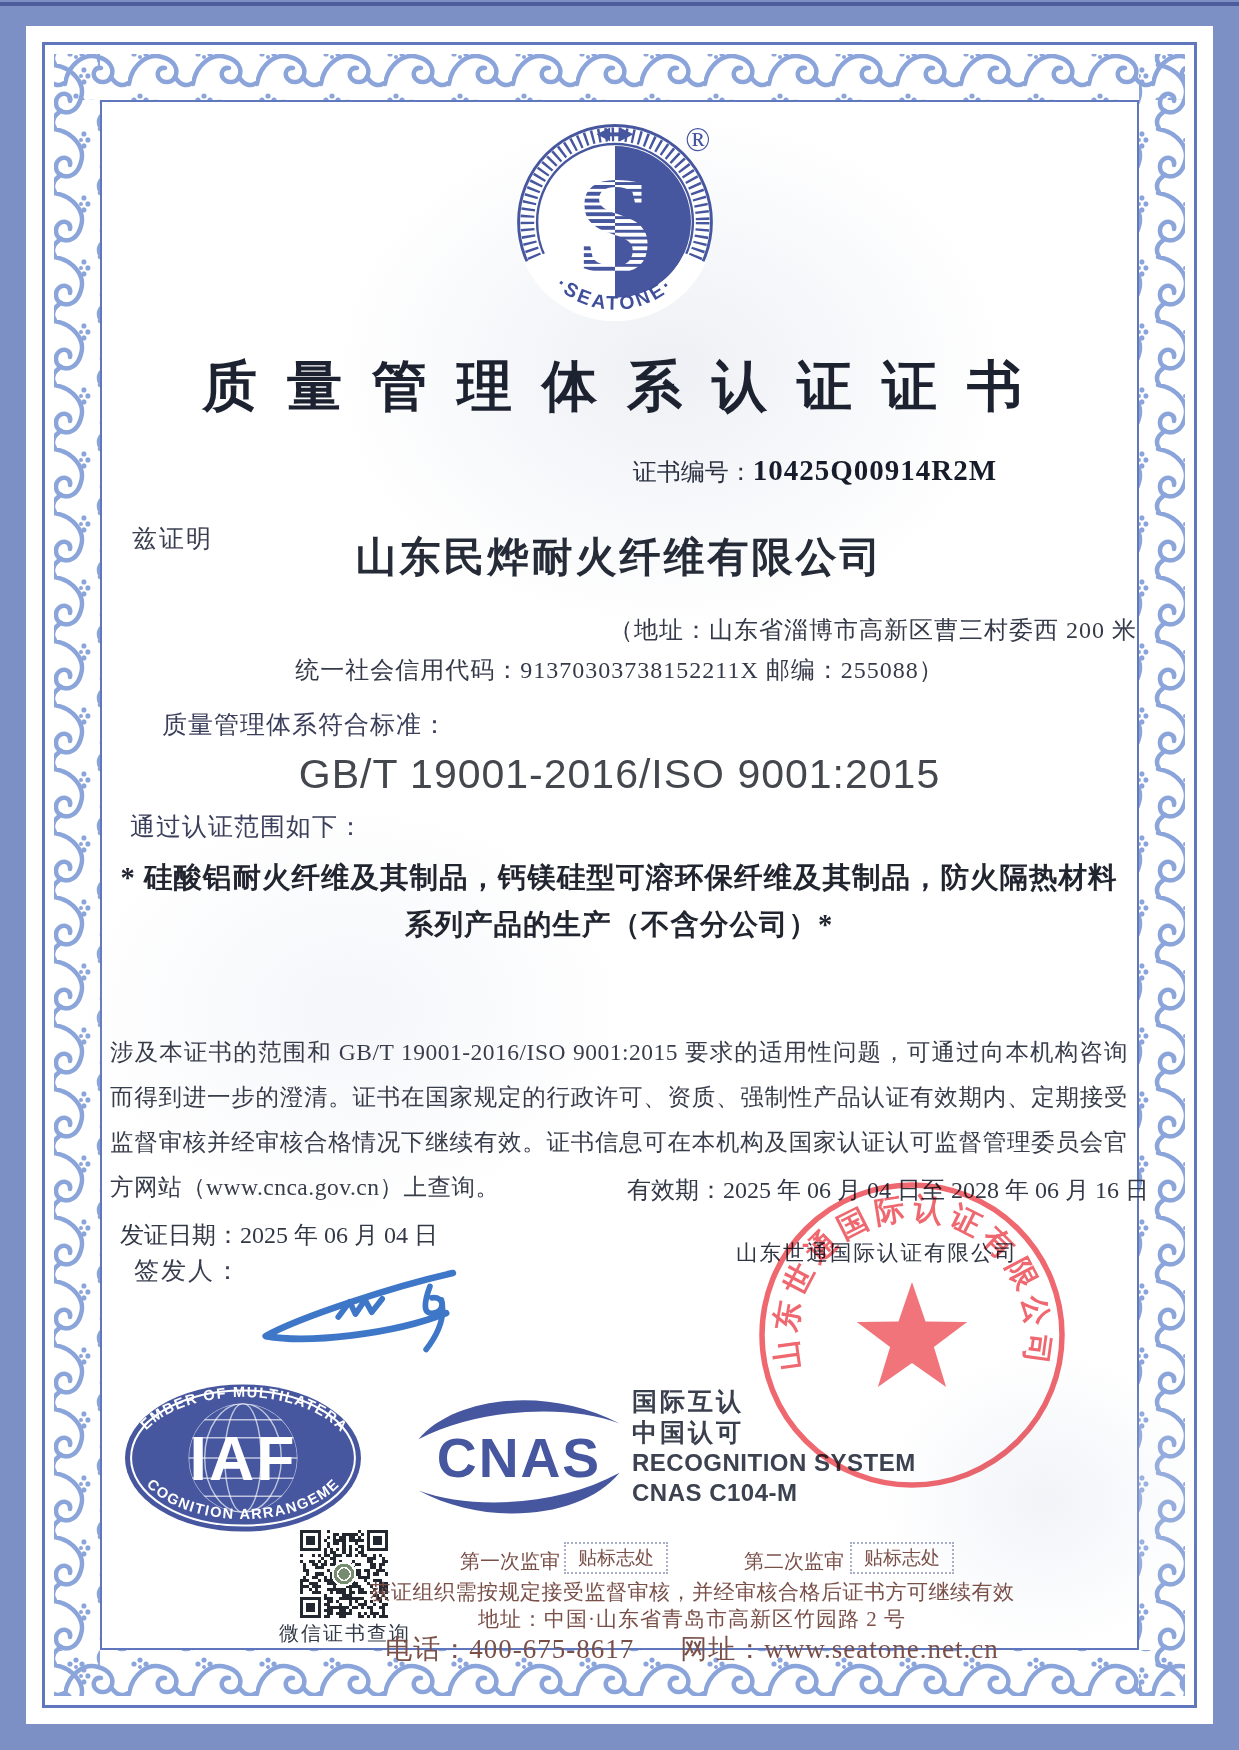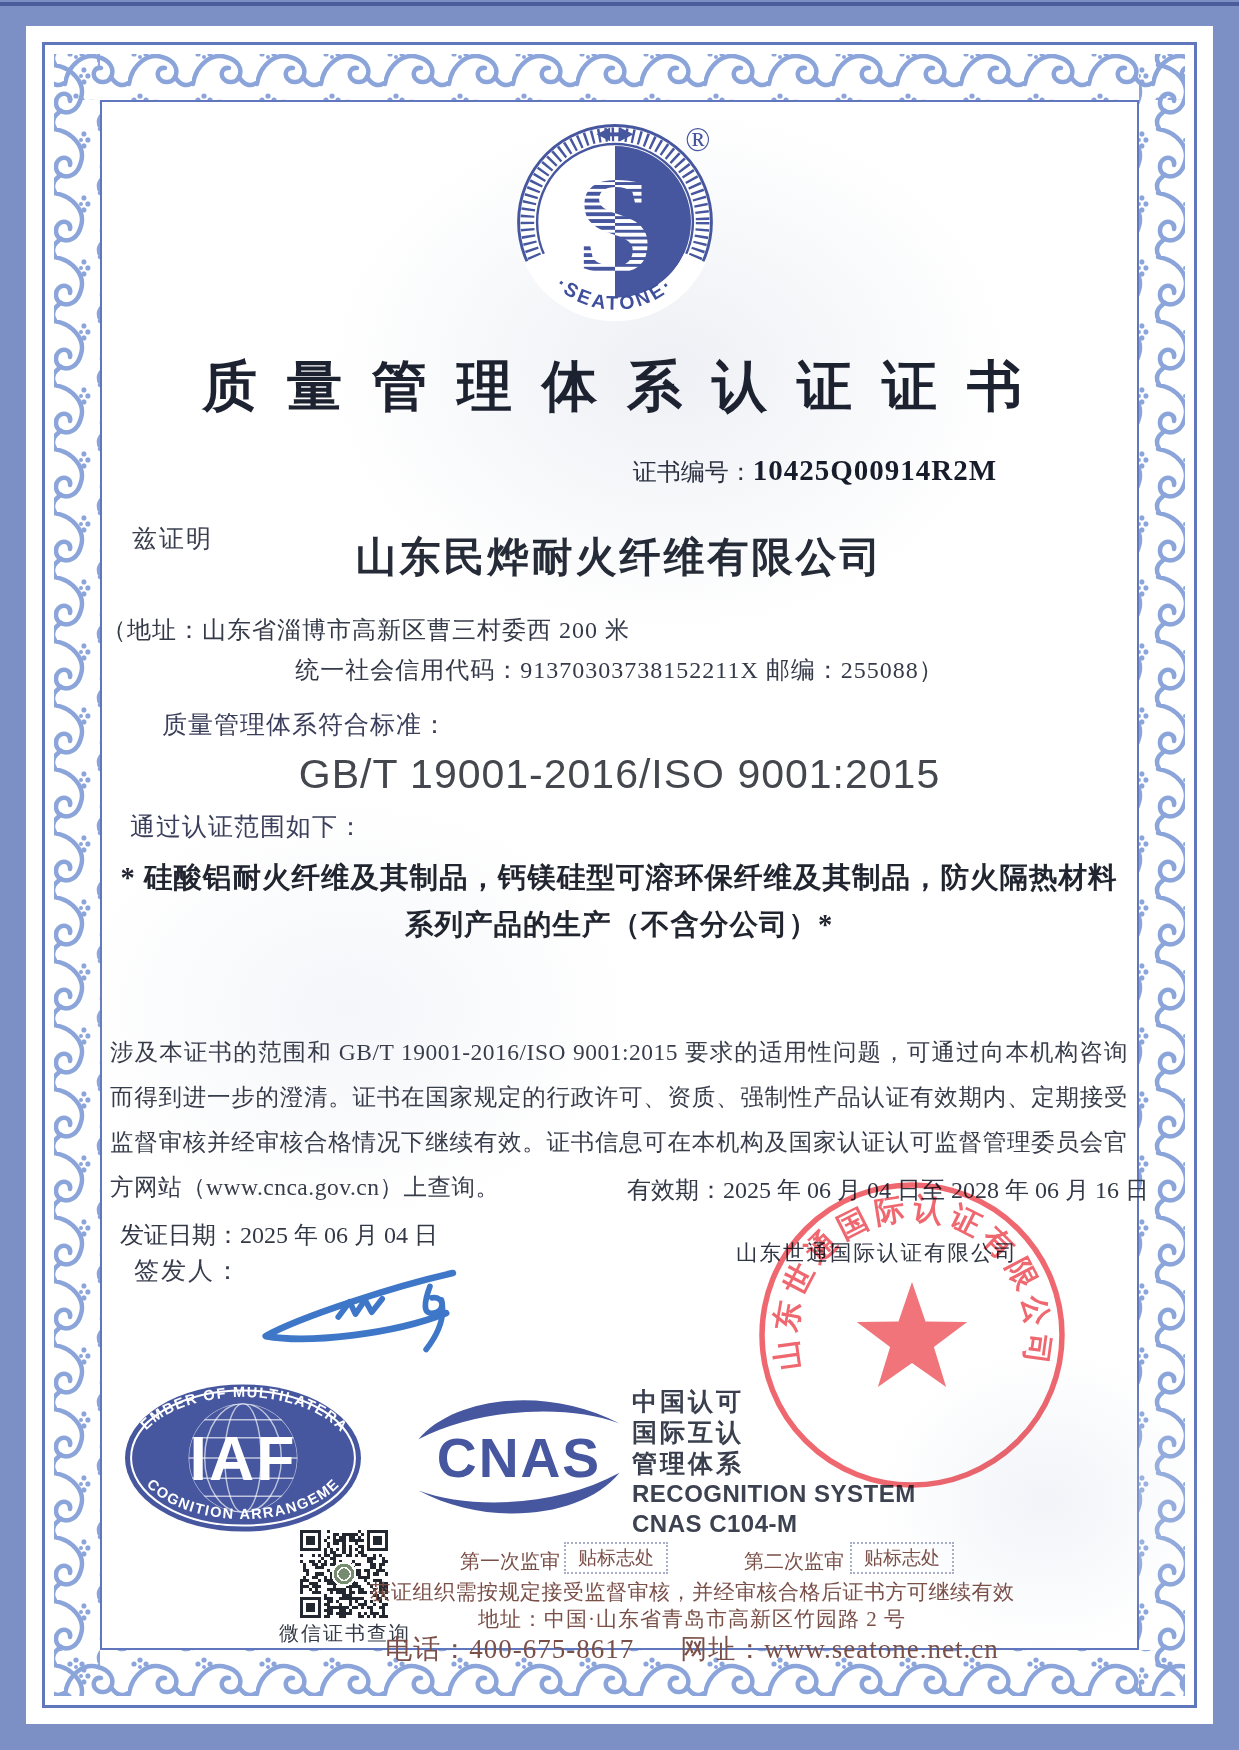--- a/index.html
+++ b/index.html
@@ -16,21 +16,21 @@
   .wm3{left:880px;top:1350px;width:330px;height:300px;background:radial-gradient(closest-side,#e3e8f1,rgba(227,232,241,0));opacity:.5;}
   .content{position:absolute;inset:102px;}
   .abs{position:absolute;}
   .title{top:248px;left:0;width:100%;text-align:center;font-size:55px;font-weight:bold;
          color:#1d2230;letter-spacing:30px;padding-left:15px;box-sizing:border-box;}
   .certno{top:352px;right:140px;font-size:24px;color:#2a3040;}
   .certno b{font-size:29px;letter-spacing:1px;color:#171c2a;}
   .certify{top:420px;left:30px;font-size:25px;color:#3a3f50;letter-spacing:2px;}
   .company{top:428px;left:0;width:100%;text-align:center;font-size:41px;font-weight:bold;
            color:#262b38;letter-spacing:3px;}
-  .addr1{top:512px;left:0;width:100%;text-align:left;font-size:24px;color:#353a49;letter-spacing:1px;}
+  .addr1{top:512px;left:0;width:100%;text-align:right;font-size:24px;color:#353a49;letter-spacing:1px;}
   .addr2{top:552px;left:0;width:100%;text-align:center;font-size:24px;color:#353a49;letter-spacing:1px;}
   .stdlabel{top:606px;left:28px;font-size:25px;color:#3a3e5a;letter-spacing:1px;margin-left:32px;}
   .standard{top:640px;left:0;width:100%;text-align:center;font-size:41px;color:#44474d;
             font-family:"Liberation Sans","DejaVu Sans",sans-serif;letter-spacing:1px;margin-top:9px;}
   .scopelabel{top:708px;left:28px;font-size:25px;color:#3a3e5a;letter-spacing:1px;}
   .scope{top:752px;left:12px;width:1010px;text-align:center;font-size:28.5px;font-weight:bold;
          color:#21252f;line-height:1.65;letter-spacing:1px;}
   .legal{top:928px;left:8px;width:1018px;font-size:23.5px;color:#383d4b;line-height:1.92;
          text-align:justify;letter-spacing:.5px;}
   .dates{top:1072px;left:0;width:100%;font-size:24px;color:#333847;}
@@ -210,23 +210,22 @@
       </g>
     </svg>
 
     <svg class="abs cnas-svg" width="238" height="138" viewBox="0 0 240 140">
       <path d="M 18 52 C 55 8 150 -2 222 36 C 170 16 80 20 18 52 Z" fill="#47579f"></path>
       <path d="M 222 86 C 185 132 88 142 18 104 C 72 124 160 120 222 86 Z" fill="#47579f"></path>
       <text x="120" y="90" font-family="Liberation Sans, DejaVu Sans, sans-serif" font-weight="bold" font-size="56" text-anchor="middle" fill="#47579f" letter-spacing="2">CNAS</text>
     </svg>
 
     <div class="abs cnasblock">
+      <div class="zh">国际互认</div>
       <div class="zh">中国认可</div>
-      <div class="zh">国际互认</div>
-      <div class="zh">管理体系</div>
       <div class="en">RECOGNITION SYSTEM</div>
       <div class="en">CNAS C104-M</div>
     </div>
 
     <svg class="abs qr-svg" width="88" height="88" viewBox="0 0 29 29" shape-rendering="crispEdges">
       <rect width="29" height="29" fill="#ffffff"></rect>
       <g id="qr-mods">
           <path d="M9 0h1v1h-1zM19 0h1v1h-1zM11 1h1v1h-1zM12 1h1v1h-1zM14 1h1v1h-1zM15 1h1v1h-1zM16 1h1v1h-1zM17 1h1v1h-1zM18 1h1v1h-1zM20 1h1v1h-1zM9 2h1v1h-1zM11 2h1v1h-1zM13 2h1v1h-1zM14 2h1v1h-1zM16 2h1v1h-1zM17 2h1v1h-1zM19 2h1v1h-1zM8 3h1v1h-1zM11 3h1v1h-1zM12 3h1v1h-1zM13 3h1v1h-1zM14 3h1v1h-1zM16 3h1v1h-1zM17 3h1v1h-1zM18 3h1v1h-1zM19 3h1v1h-1zM20 3h1v1h-1zM9 4h1v1h-1zM11 4h1v1h-1zM12 4h1v1h-1zM14 4h1v1h-1zM18 4h1v1h-1zM9 5h1v1h-1zM14 5h1v1h-1zM16 5h1v1h-1zM19 5h1v1h-1zM20 5h1v1h-1zM8 6h1v1h-1zM10 6h1v1h-1zM12 6h1v1h-1zM14 6h1v1h-1zM16 6h1v1h-1zM18 6h1v1h-1zM20 6h1v1h-1zM8 7h1v1h-1zM10 7h1v1h-1zM11 7h1v1h-1zM14 7h1v1h-1zM16 7h1v1h-1zM19 7h1v1h-1zM20 7h1v1h-1zM0 8h1v1h-1zM4 8h1v1h-1zM6 8h1v1h-1zM8 8h1v1h-1zM9 8h1v1h-1zM11 8h1v1h-1zM12 8h1v1h-1zM13 8h1v1h-1zM15 8h1v1h-1zM16 8h1v1h-1zM18 8h1v1h-1zM20 8h1v1h-1zM21 8h1v1h-1zM24 8h1v1h-1zM26 8h1v1h-1zM7 9h1v1h-1zM10 9h1v1h-1zM11 9h1v1h-1zM22 9h1v1h-1zM23 9h1v1h-1zM24 9h1v1h-1zM27 9h1v1h-1zM0 10h1v1h-1zM3 10h1v1h-1zM4 10h1v1h-1zM6 10h1v1h-1zM8 10h1v1h-1zM11 10h1v1h-1zM13 10h1v1h-1zM17 10h1v1h-1zM22 10h1v1h-1zM23 10h1v1h-1zM27 10h1v1h-1zM28 10h1v1h-1zM1 11h1v1h-1zM4 11h1v1h-1zM5 11h1v1h-1zM7 11h1v1h-1zM8 11h1v1h-1zM10 11h1v1h-1zM11 11h1v1h-1zM16 11h1v1h-1zM18 11h1v1h-1zM19 11h1v1h-1zM23 11h1v1h-1zM24 11h1v1h-1zM26 11h1v1h-1zM27 11h1v1h-1zM1 12h1v1h-1zM5 12h1v1h-1zM6 12h1v1h-1zM7 12h1v1h-1zM12 12h1v1h-1zM15 12h1v1h-1zM16 12h1v1h-1zM17 12h1v1h-1zM23 12h1v1h-1zM24 12h1v1h-1zM26 12h1v1h-1zM1 13h1v1h-1zM2 13h1v1h-1zM9 13h1v1h-1zM11 13h1v1h-1zM13 13h1v1h-1zM14 13h1v1h-1zM17 13h1v1h-1zM18 13h1v1h-1zM19 13h1v1h-1zM21 13h1v1h-1zM22 13h1v1h-1zM25 13h1v1h-1zM26 13h1v1h-1zM27 13h1v1h-1zM2 14h1v1h-1zM5 14h1v1h-1zM6 14h1v1h-1zM7 14h1v1h-1zM10 14h1v1h-1zM11 14h1v1h-1zM13 14h1v1h-1zM14 14h1v1h-1zM15 14h1v1h-1zM18 14h1v1h-1zM19 14h1v1h-1zM22 14h1v1h-1zM24 14h1v1h-1zM25 14h1v1h-1zM28 14h1v1h-1zM1 15h1v1h-1zM4 15h1v1h-1zM5 15h1v1h-1zM8 15h1v1h-1zM10 15h1v1h-1zM12 15h1v1h-1zM14 15h1v1h-1zM16 15h1v1h-1zM17 15h1v1h-1zM19 15h1v1h-1zM20 15h1v1h-1zM21 15h1v1h-1zM22 15h1v1h-1zM0 16h1v1h-1zM1 16h1v1h-1zM2 16h1v1h-1zM6 16h1v1h-1zM8 16h1v1h-1zM9 16h1v1h-1zM10 16h1v1h-1zM11 16h1v1h-1zM13 16h1v1h-1zM14 16h1v1h-1zM17 16h1v1h-1zM21 16h1v1h-1zM24 16h1v1h-1zM25 16h1v1h-1zM26 16h1v1h-1zM0 17h1v1h-1zM3 17h1v1h-1zM4 17h1v1h-1zM5 17h1v1h-1zM9 17h1v1h-1zM10 17h1v1h-1zM11 17h1v1h-1zM12 17h1v1h-1zM13 17h1v1h-1zM14 17h1v1h-1zM17 17h1v1h-1zM18 17h1v1h-1zM22 17h1v1h-1zM26 17h1v1h-1zM27 17h1v1h-1zM28 17h1v1h-1zM0 18h1v1h-1zM1 18h1v1h-1zM2 18h1v1h-1zM4 18h1v1h-1zM5 18h1v1h-1zM6 18h1v1h-1zM11 18h1v1h-1zM15 18h1v1h-1zM16 18h1v1h-1zM17 18h1v1h-1zM18 18h1v1h-1zM19 18h1v1h-1zM23 18h1v1h-1zM26 18h1v1h-1zM27 18h1v1h-1zM28 18h1v1h-1zM0 19h1v1h-1zM3 19h1v1h-1zM5 19h1v1h-1zM9 19h1v1h-1zM10 19h1v1h-1zM11 19h1v1h-1zM12 19h1v1h-1zM13 19h1v1h-1zM14 19h1v1h-1zM16 19h1v1h-1zM19 19h1v1h-1zM20 19h1v1h-1zM24 19h1v1h-1zM26 19h1v1h-1zM27 19h1v1h-1zM28 19h1v1h-1zM0 20h1v1h-1zM4 20h1v1h-1zM5 20h1v1h-1zM6 20h1v1h-1zM10 20h1v1h-1zM12 20h1v1h-1zM13 20h1v1h-1zM14 20h1v1h-1zM16 20h1v1h-1zM17 20h1v1h-1zM19 20h1v1h-1zM20 20h1v1h-1zM21 20h1v1h-1zM23 20h1v1h-1zM26 20h1v1h-1zM28 20h1v1h-1zM8 21h1v1h-1zM14 21h1v1h-1zM15 21h1v1h-1zM16 21h1v1h-1zM24 21h1v1h-1zM25 21h1v1h-1zM27 21h1v1h-1zM8 22h1v1h-1zM9 22h1v1h-1zM10 22h1v1h-1zM13 22h1v1h-1zM14 22h1v1h-1zM15 22h1v1h-1zM16 22h1v1h-1zM17 22h1v1h-1zM18 22h1v1h-1zM19 22h1v1h-1zM20 22h1v1h-1zM25 22h1v1h-1zM26 22h1v1h-1zM28 22h1v1h-1zM9 23h1v1h-1zM10 23h1v1h-1zM12 23h1v1h-1zM16 23h1v1h-1zM18 23h1v1h-1zM21 23h1v1h-1zM23 23h1v1h-1zM26 23h1v1h-1zM8 24h1v1h-1zM9 24h1v1h-1zM13 24h1v1h-1zM16 24h1v1h-1zM19 24h1v1h-1zM20 24h1v1h-1zM21 24h1v1h-1zM24 24h1v1h-1zM27 24h1v1h-1zM28 24h1v1h-1zM9 25h1v1h-1zM10 25h1v1h-1zM11 25h1v1h-1zM12 25h1v1h-1zM13 25h1v1h-1zM14 25h1v1h-1zM15 25h1v1h-1zM17 25h1v1h-1zM18 25h1v1h-1zM20 25h1v1h-1zM22 25h1v1h-1zM23 25h1v1h-1zM26 25h1v1h-1zM27 25h1v1h-1zM8 26h1v1h-1zM9 26h1v1h-1zM10 26h1v1h-1zM13 26h1v1h-1zM14 26h1v1h-1zM16 26h1v1h-1zM23 26h1v1h-1zM27 26h1v1h-1zM9 27h1v1h-1zM10 27h1v1h-1zM12 27h1v1h-1zM13 27h1v1h-1zM14 27h1v1h-1zM15 27h1v1h-1zM16 27h1v1h-1zM19 27h1v1h-1zM21 27h1v1h-1zM23 27h1v1h-1zM24 27h1v1h-1zM25 27h1v1h-1zM27 27h1v1h-1zM8 28h1v1h-1zM9 28h1v1h-1zM13 28h1v1h-1zM14 28h1v1h-1zM19 28h1v1h-1zM20 28h1v1h-1zM22 28h1v1h-1zM24 28h1v1h-1zM26 28h1v1h-1zM27 28h1v1h-1zM28 28h1v1h-1z" fill="#232730"></path>
         </g>
       <g fill="#232730">

